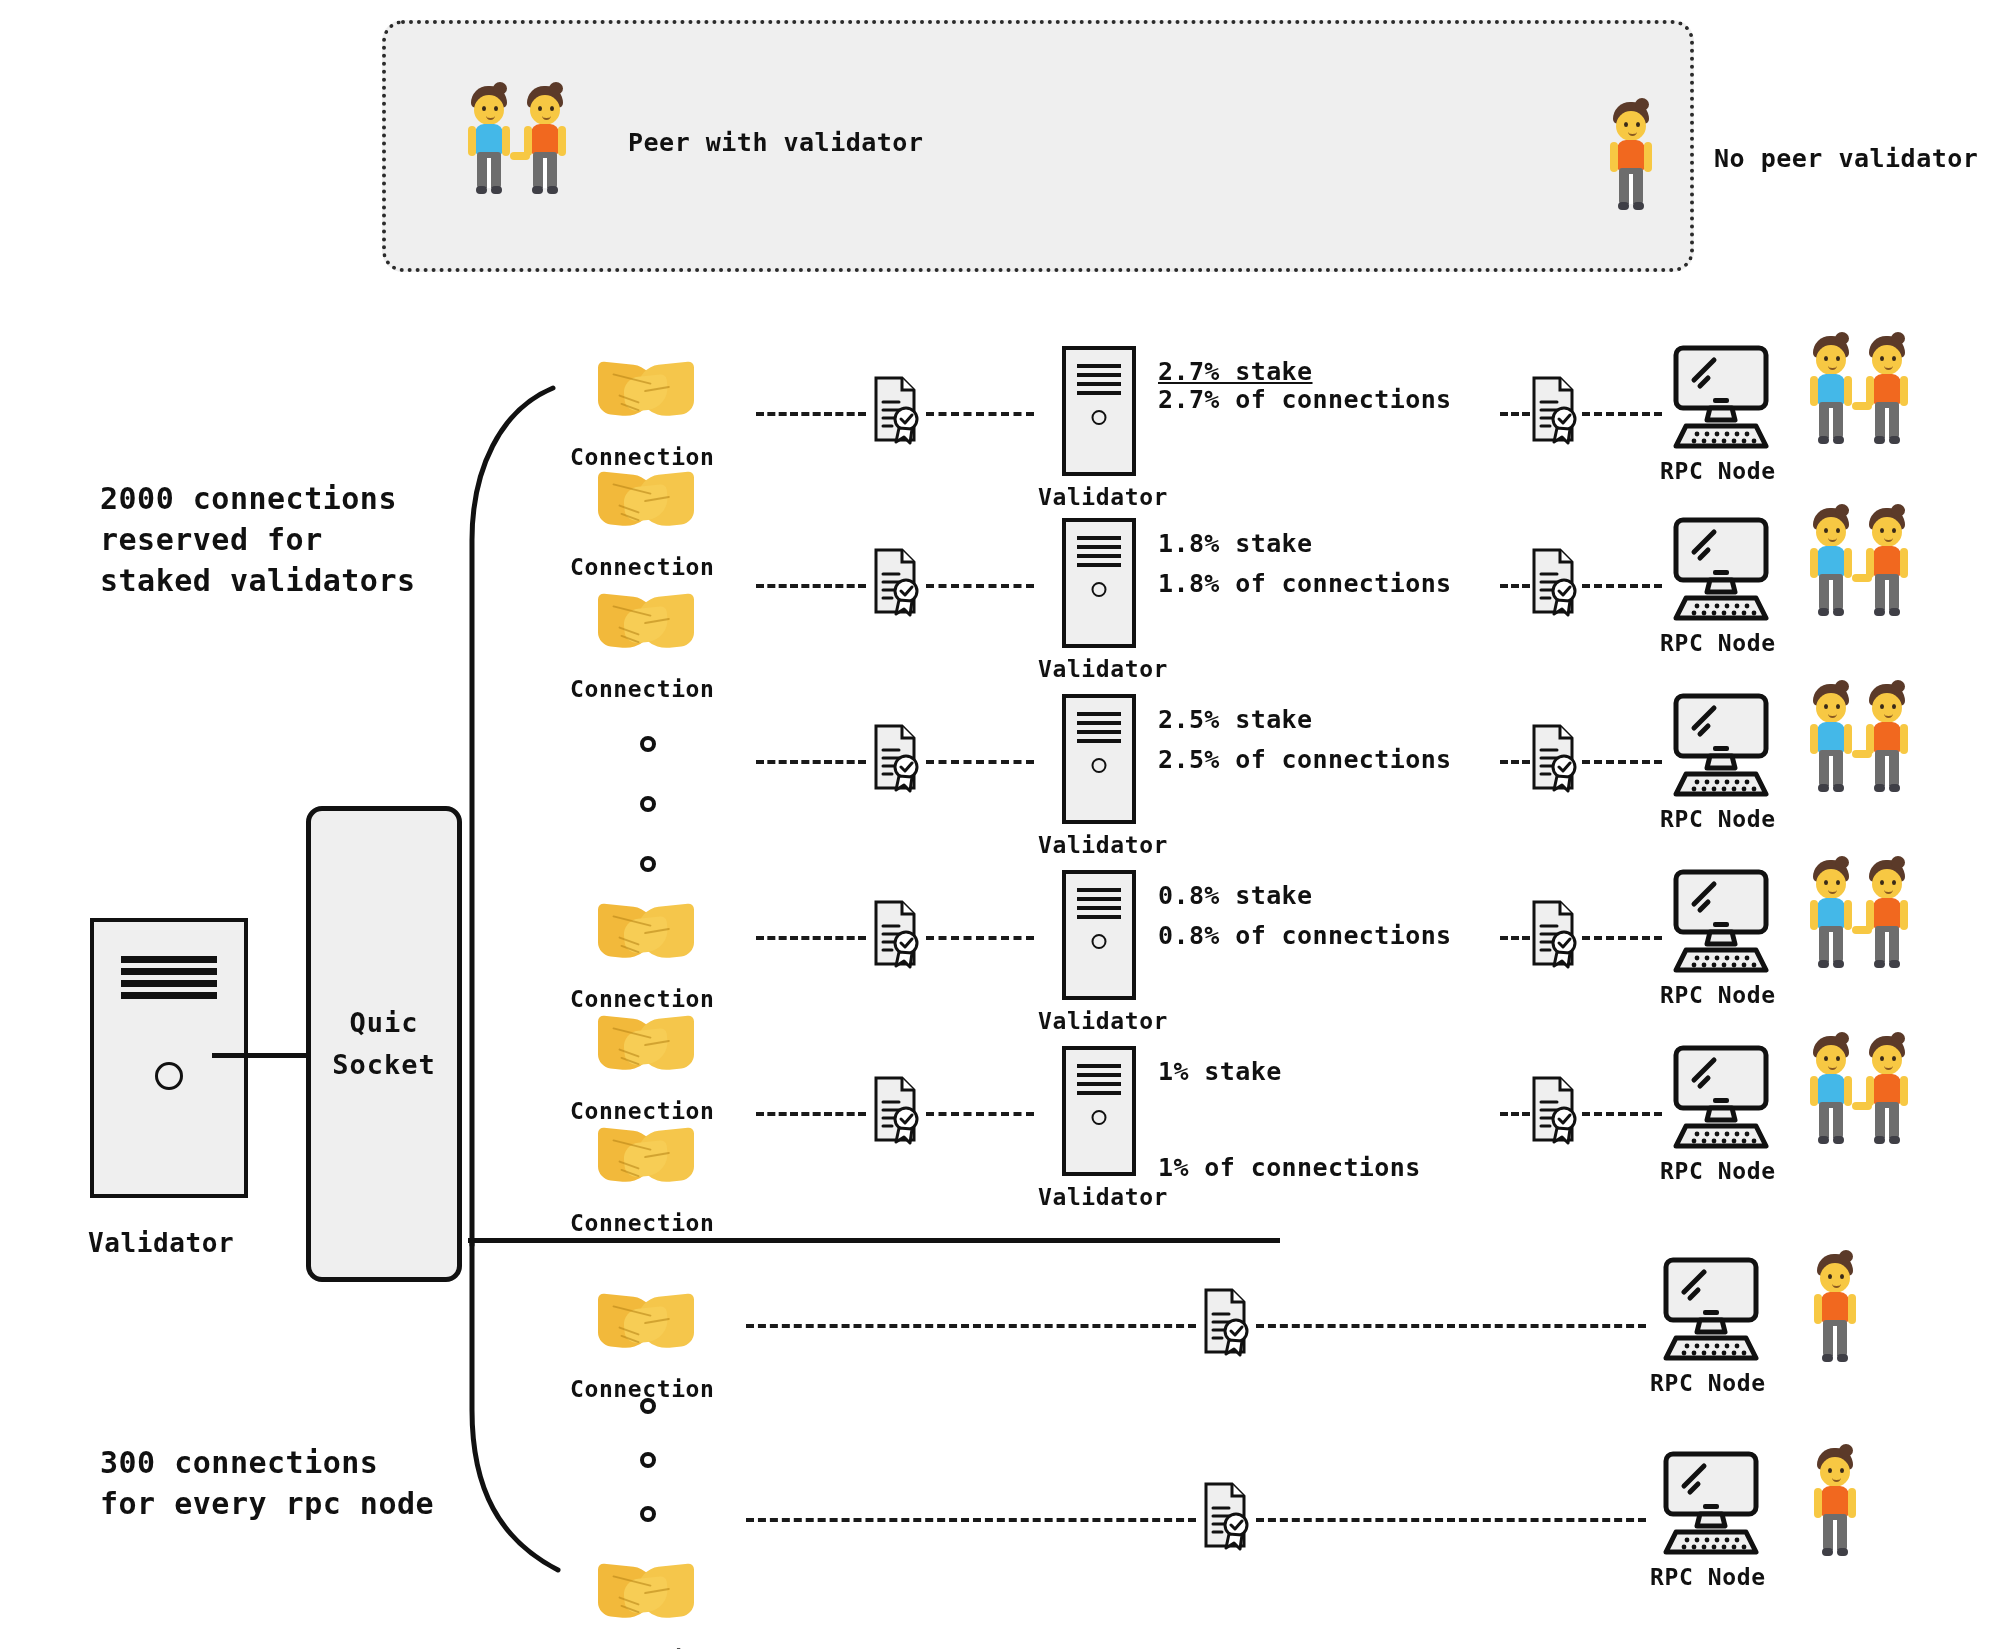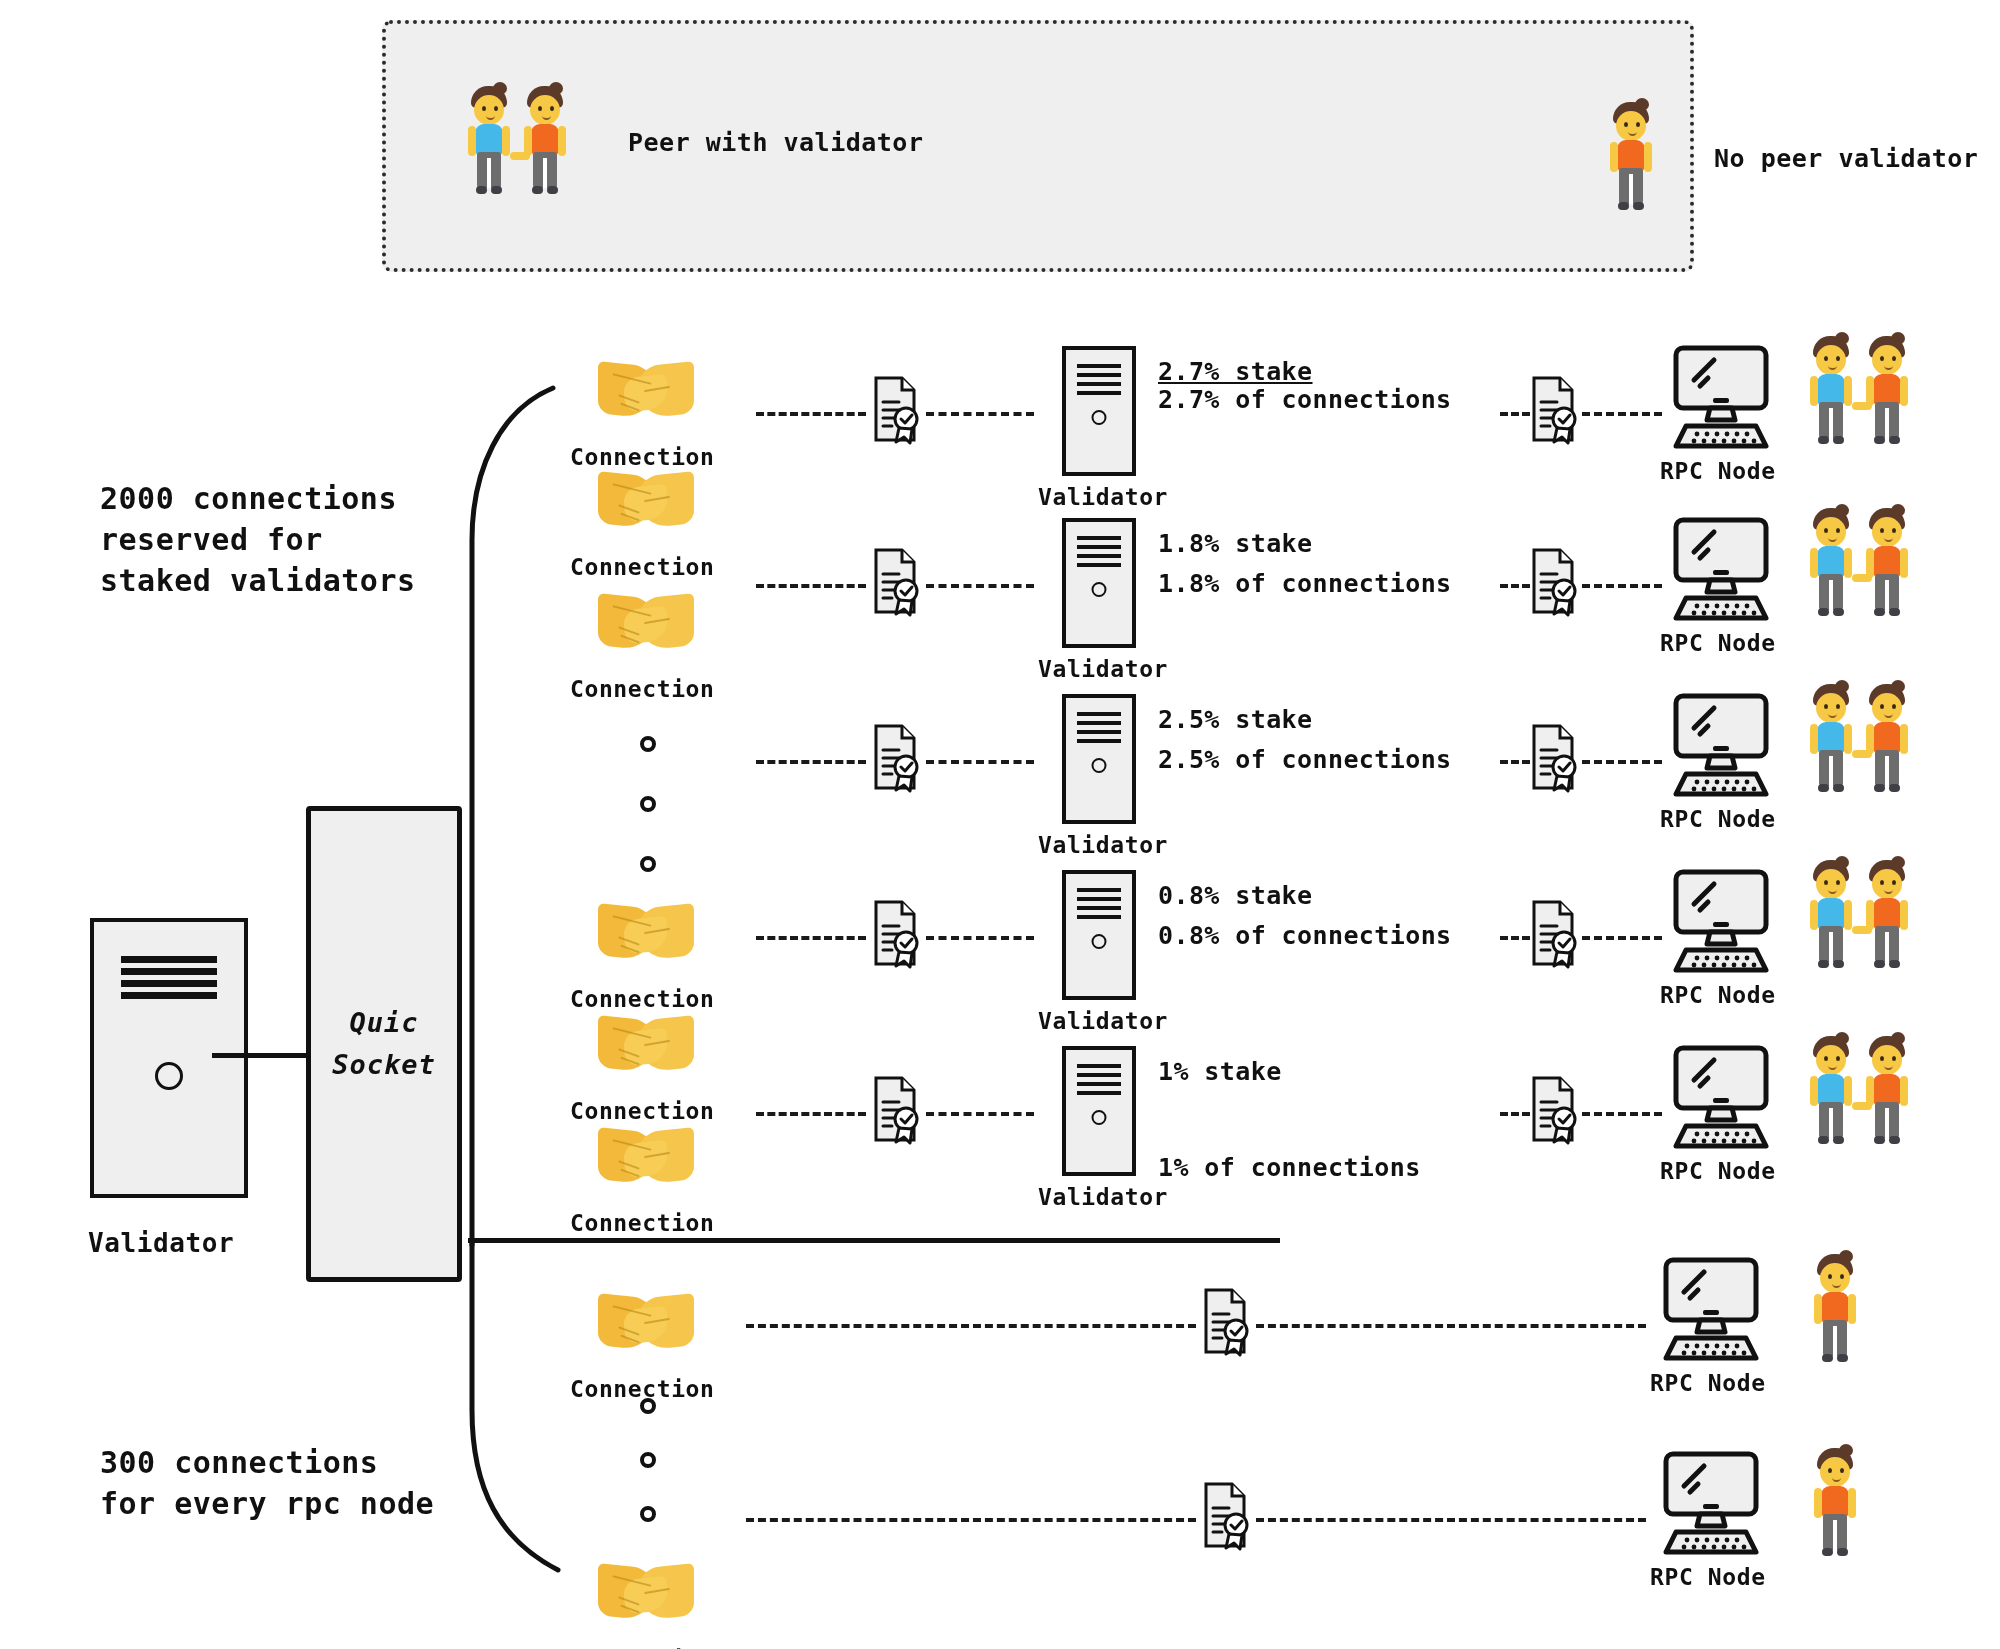--- a/index.html
+++ b/index.html
@@ -6,21 +6,21 @@
   body{
     width:2000px;height:1649px;position:relative;overflow:hidden;
     font-family:"DejaVu Sans Mono","Liberation Mono",monospace;
     color:#111111;
   }
   .abs{position:absolute;}
 
   
   #legend{
     left:382px;top:20px;width:1312px;height:252px;
-    background:#efefef;border:4px dotted #2b2b2b;border-radius:9px;
+    background:#efefef;border:4px dotted #2b2b2b;border-radius:21px;
     box-sizing:border-box;
   }
   .legend-row{position:absolute;display:flex;align-items:center;}
   #legend-peer{left:80px;top:62px;}
   #legend-nopeer{left:1222px;top:78px;}
   .legend-text{
     margin-left:58px;font-size:25px;line-height:43px;font-weight:700;
     letter-spacing:0.5px;white-space:pre;
   }
   #legend-nopeer .legend-text{margin-left:60px;}
@@ -65,22 +65,22 @@
   
   .tower{position:relative;background:#efefef;border:4px solid #111;box-sizing:border-box;}
   .tower .bars{position:absolute;left:50%;transform:translateX(-50%);}
   .tower .bars i{display:block;background:#111;margin-bottom:5px;}
   .tower .dot{position:absolute;left:50%;transform:translateX(-50%);
     border:3px solid #111;border-radius:50%;background:#efefef;}
 
   
   #quic{
     left:306px;top:806px;width:156px;height:476px;background:#efefef;
-    border:5px solid #111;border-radius:4px;box-sizing:border-box;
-    display:flex;align-items:center;justify-content:center;font-style:italic;
+    border:5px solid #111;border-radius:16px;box-sizing:border-box;
+    display:flex;align-items:center;justify-content:center;
   }
   #quic .q-label{font-size:27px;font-weight:700;line-height:42px;text-align:center;letter-spacing:1px;}
 
   
   .cert{position:relative;width:58px;height:72px;}
 
   
   .monitor{position:relative;width:102px;height:106px;}
 
   

